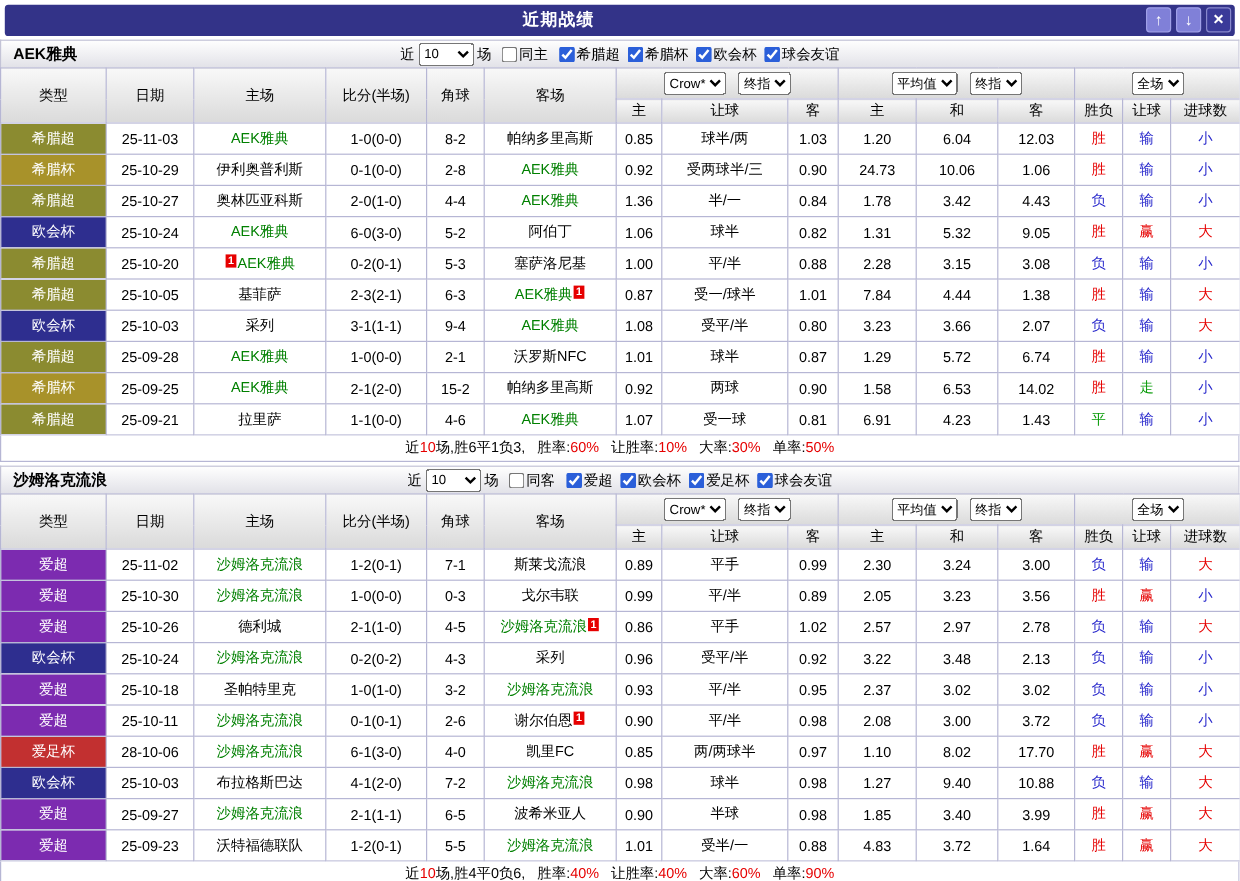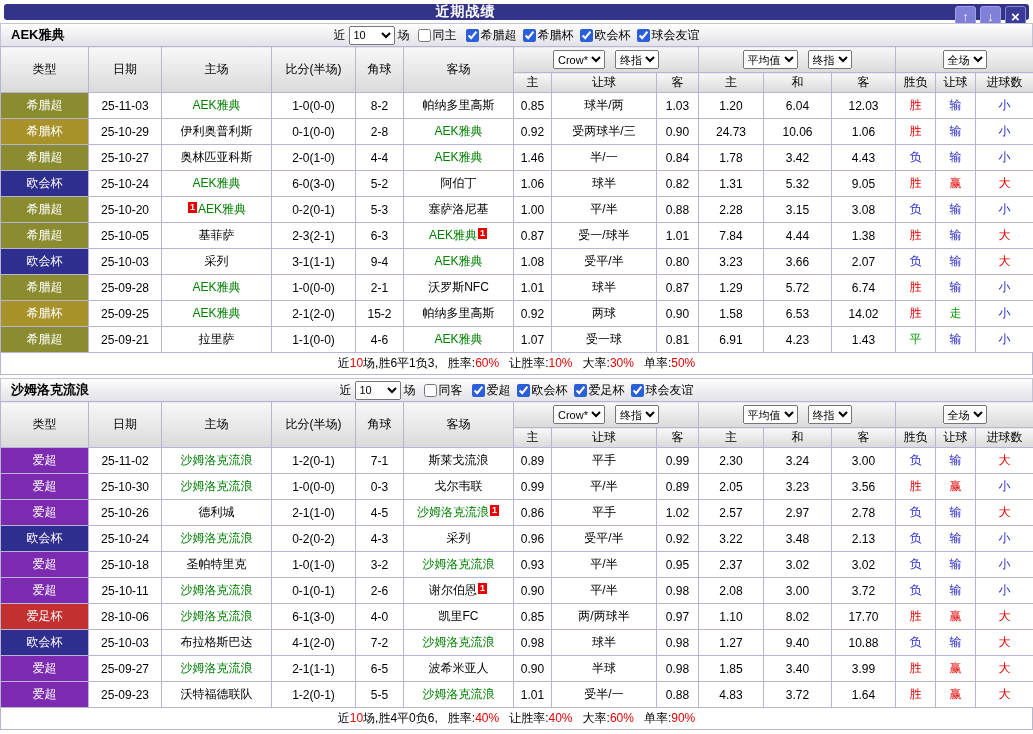--- a/index.html
+++ b/index.html
@@ -1,21 +1,21 @@
 <!DOCTYPE html>
 <html lang="zh"><head>
 <meta charset="utf-8">
 <style>
   * { box-sizing: border-box; }
   html,body { margin:0; padding:0; background:#fff; }
   body { width:1033px; font-family:"Liberation Sans", sans-serif; font-size:12px; color:#000; }
   .wrap { padding:4px 4px 0 4px; }
 
   
-  .titlebar { height:16px; background:#333388; border-radius:3px; display:flex; position:relative; }
+  .titlebar { height:26px; background:#333388; border-radius:3px; display:flex; position:relative; }
   .tb-center { margin:0 auto; display:flex; align-items:center; gap:12px; color:#fff; }
   .tb-title { font-weight:bold; font-size:14px; letter-spacing:1px; }
   .radio-opt { display:flex; align-items:center; gap:4px; cursor:pointer; font-size:12px;margin-top:48px; }
   .radio-dot { width:11px; height:11px; border-radius:50%; background:#fff; display:inline-block; }
   .radio-dot.on::after { content:""; display:block; width:5px; height:5px; border-radius:50%; background:#333388; margin:3px; }
   .radio-dot.off { background:transparent; border:2px solid #fff; width:11px; height:11px; }
   .lbl-alt { color:#ffd24a; }
   .tb-buttons { position:absolute; right:3px; top:2px; display:flex; gap:4px; }
   .tb-btn { width:21px; height:21px; background:#8080d8; color:#fff; border:1px solid #a0a0e8; border-radius:3px;
             font-size:13px; font-weight:bold; line-height:18px; text-align:center; padding:0; cursor:pointer; }
@@ -198,21 +198,21 @@
           <td class="res" style="color: rgb(41, 41, 204);">输</td>
           <td class="res" style="color: rgb(41, 41, 204);">小</td>
         </tr>
         <tr>
           <td class="league" style="background: rgb(139, 139, 48);">希腊超</td>
           <td>25-10-27</td>
           <td><span>奥林匹亚科斯</span></td>
           <td>2-0(1-0)</td>
           <td>4-4</td>
           <td><span style="color: rgb(0, 128, 0);">AEK雅典</span></td>
-          <td>1.46</td>
+          <td>1.36</td>
           <td>半/一</td>
           <td>0.84</td>
           <td>1.78</td>
           <td>3.42</td>
           <td>4.43</td>
           <td class="res" style="color: rgb(41, 41, 204);">负</td>
           <td class="res" style="color: rgb(41, 41, 204);">输</td>
           <td class="res" style="color: rgb(41, 41, 204);">小</td>
         </tr>
         <tr>

